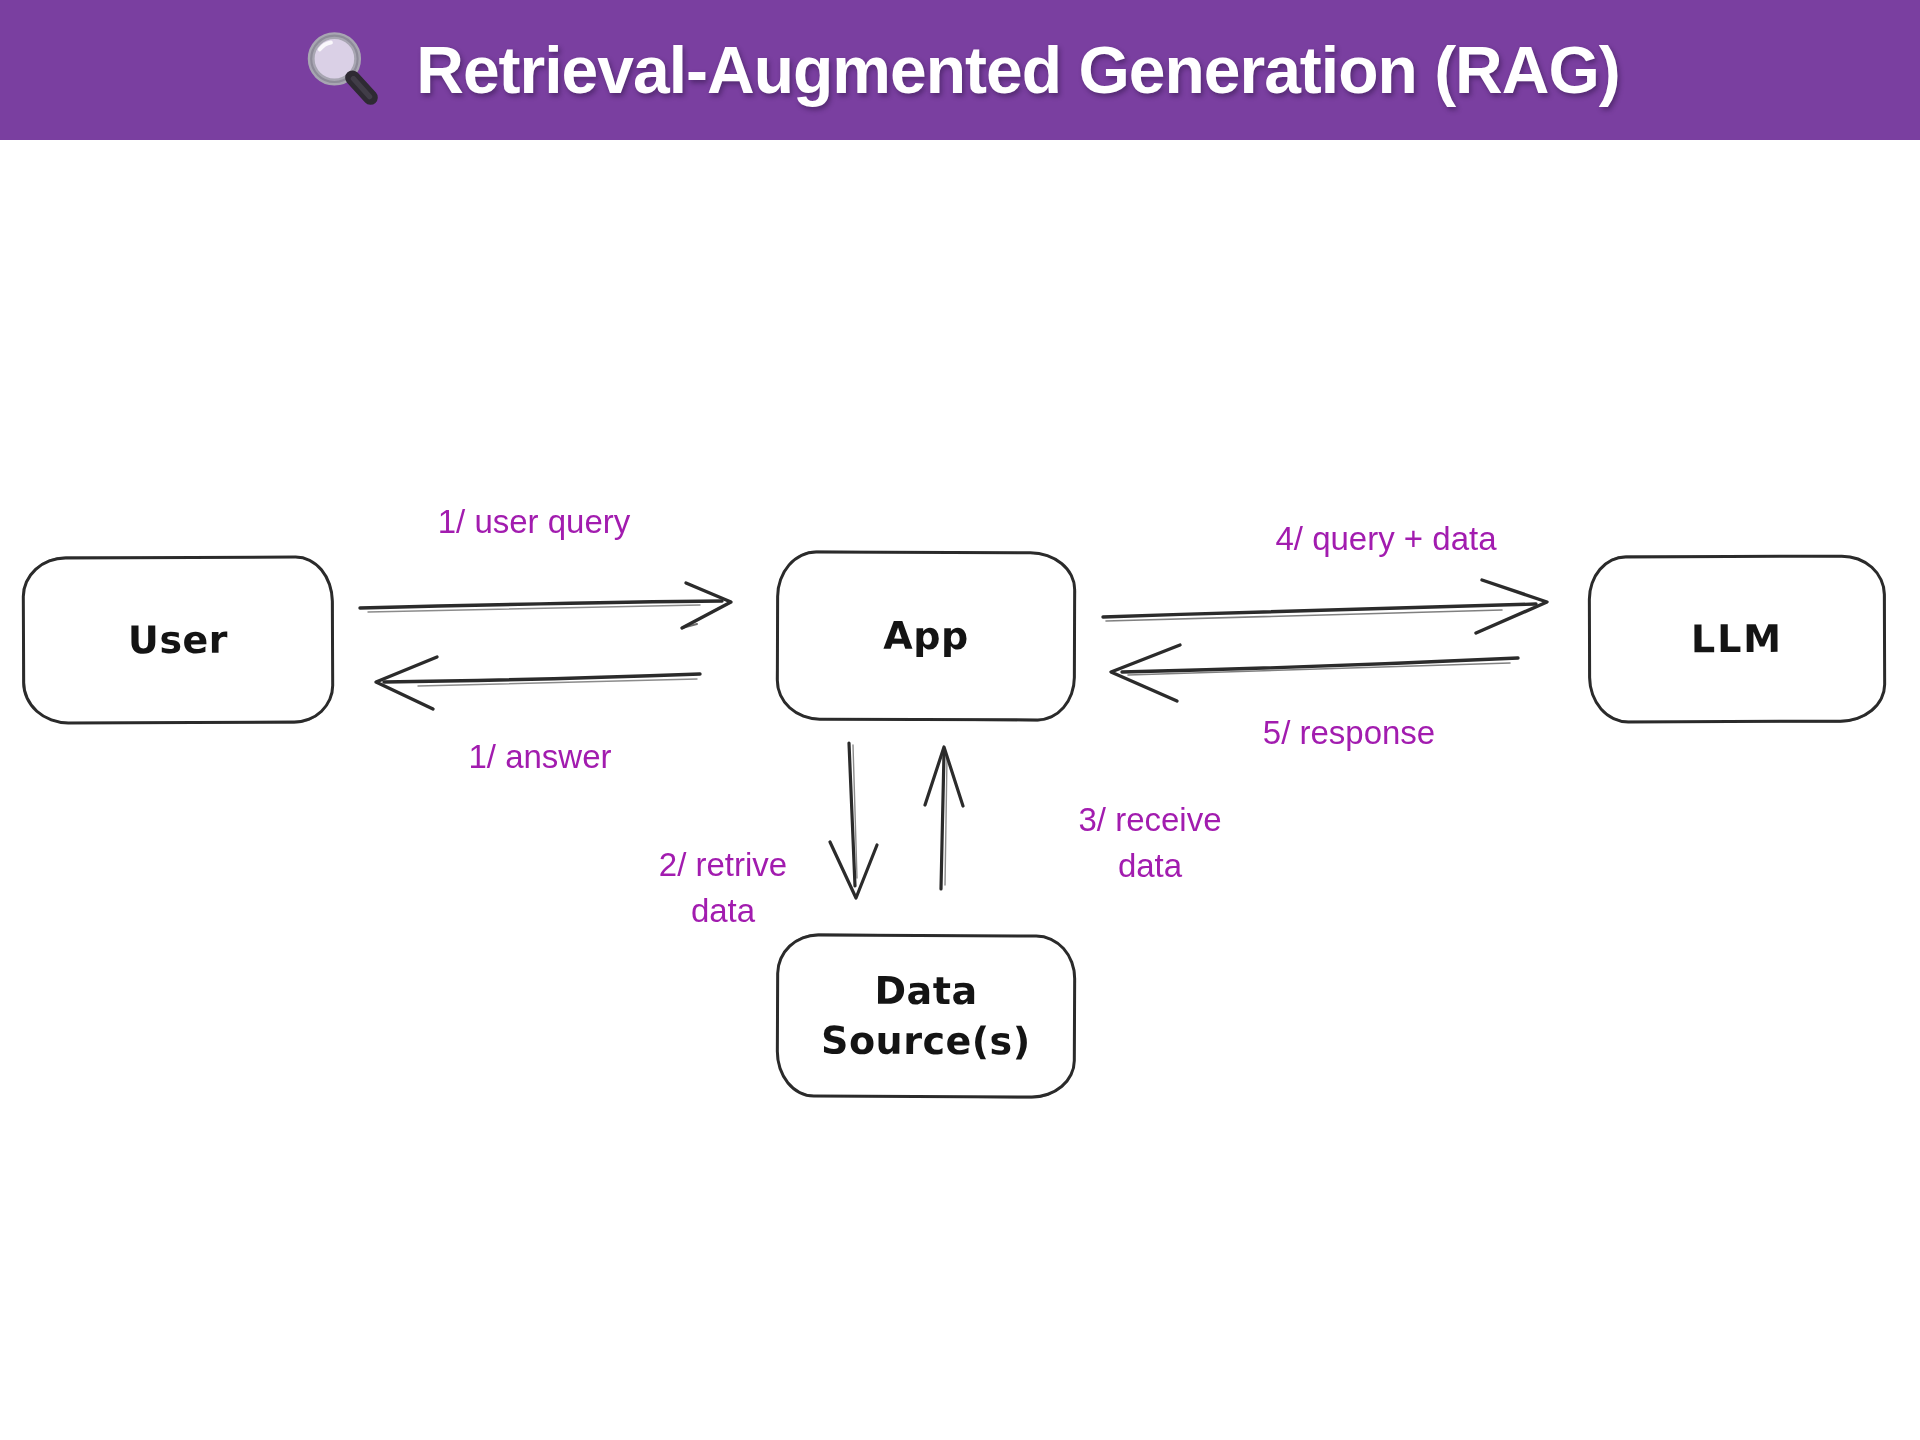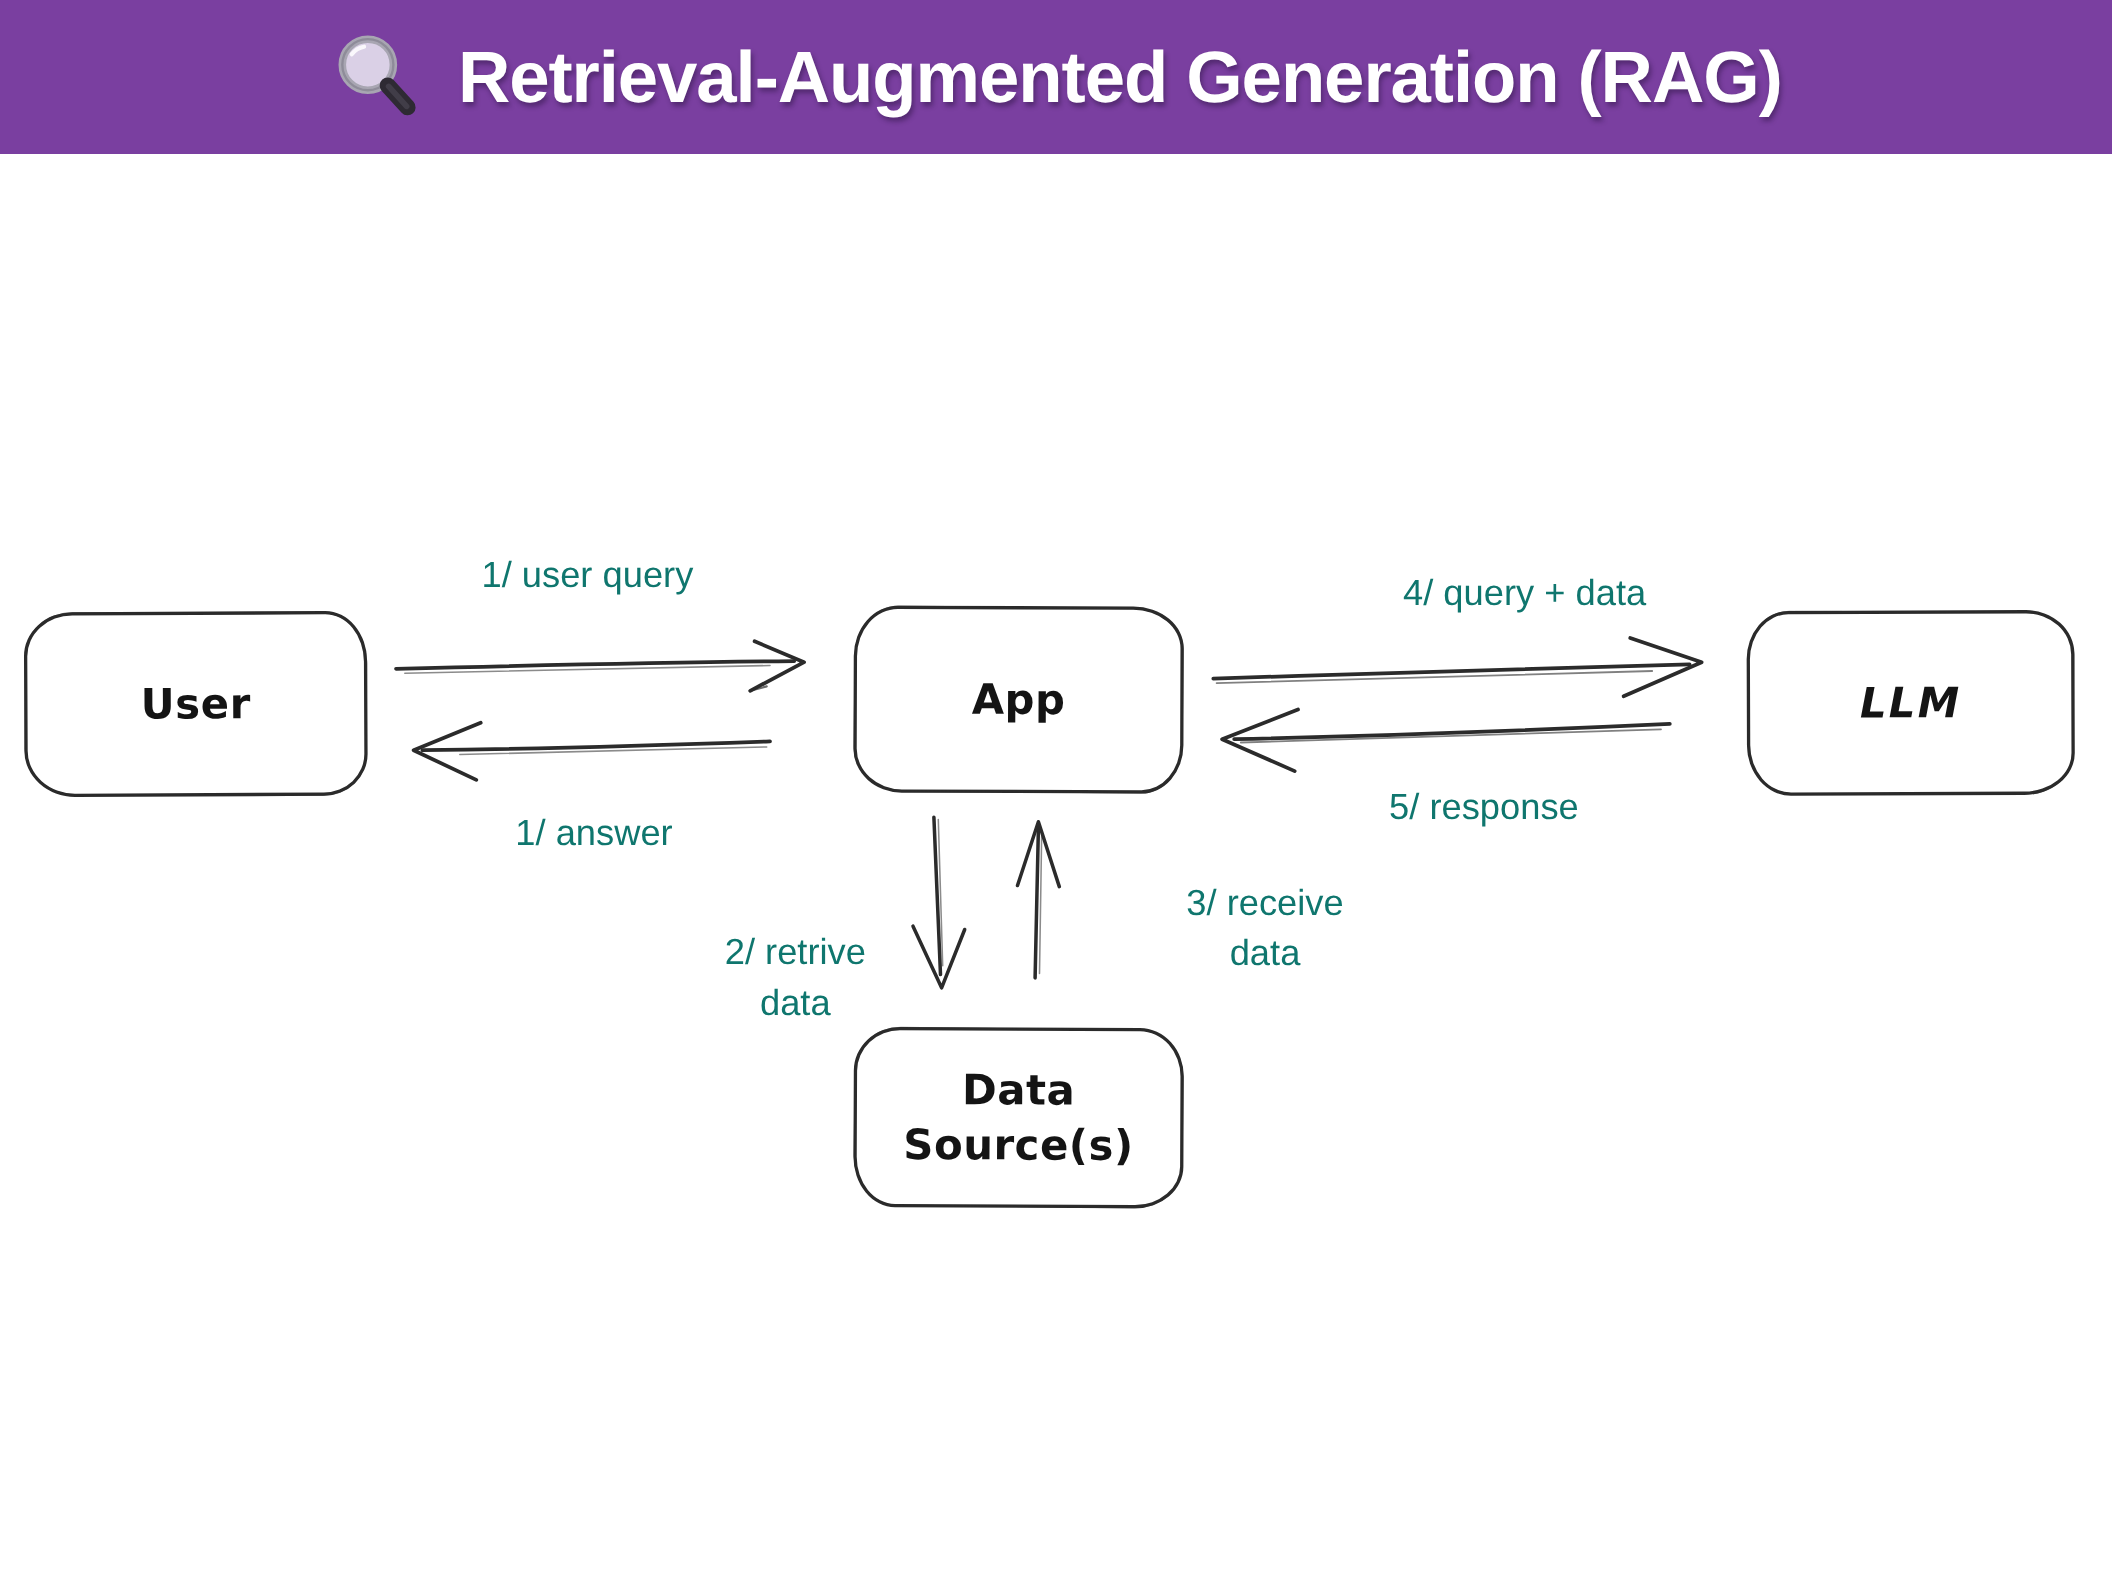--- a/index.html
+++ b/index.html
@@ -95,38 +95,37 @@
     border-radius: 40px 46px 38px 44px / 46px 38px 44px 40px;
     transform: rotate(0.2deg);
   }
   .node-llm {
     left: 1588px; top: 555px;
     width: 298px; height: 168px;
     border-radius: 38px 44px 46px 40px / 44px 40px 38px 46px;
     transform: rotate(-0.2deg);
   }
   .node-llm .node-label {
-    font-style: italic;
     letter-spacing: 2px;
   }
   .node-data {
     left: 776px; top: 934px;
     width: 300px; height: 164px;
     border-radius: 42px 40px 44px 38px / 40px 44px 38px 46px;
     transform: rotate(0.25deg);
   }
 
   
   .edge-label {
     position: absolute;
     transform: translate(-50%, -50%);
     font-family: "Liberation Sans", sans-serif;
     font-size: 33px;
     line-height: 1.38;
-    color: #0f766e;
+    color: #a21caf;
     text-align: center;
     white-space: nowrap;
   }
   .el-user-query   { left: 534px;  top: 522px; }
   .el-answer       { left: 540px;  top: 757px; }
   .el-query-data   { left: 1362px; top: 539px; margin-left: 24px; }
   .el-response     { left: 1349px; top: 733px; }
   .el-retrieve     { left: 723px;  top: 888px; }
   .el-receive      { left: 1150px; top: 843px; }
 </style>

